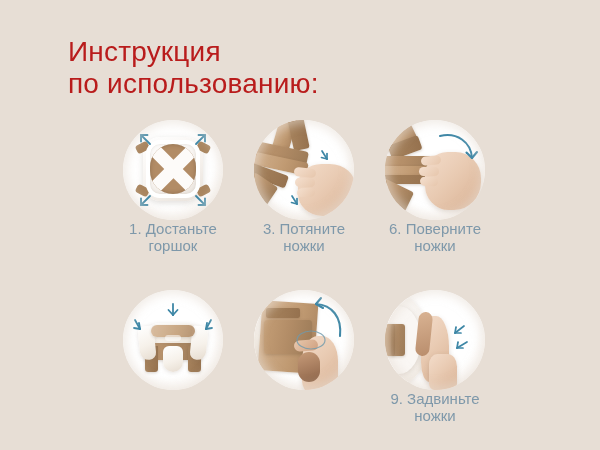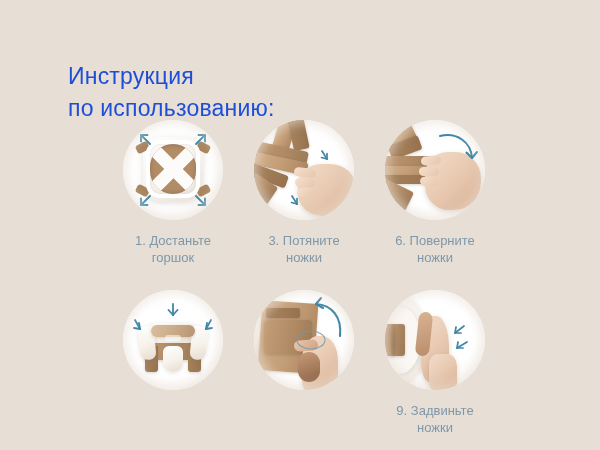--- a/index.html
+++ b/index.html
@@ -19,23 +19,23 @@
     position: relative;
     width: 600px;
     height: 450px;
     background: #e7ded5;
   }
 
   
   .title {
     position: absolute;
     left: 68px;
-    top: 60px;
-    color: #1d4ed8;
-    font-size: 23px;
+    top: 36px;
+    color: #b91c1c;
+    font-size: 28px;
     line-height: 32px;
     letter-spacing: 0.2px;
     font-weight: 400;
     white-space: pre-line;
   }
 
   
   .steps {
     position: absolute;
     left: 108px;
@@ -66,25 +66,25 @@
   .circle::after {
     content: "";
     position: absolute;
     inset: 0;
     border-radius: 50%;
     box-shadow: inset 0 0 10px 4px rgba(231,222,213,0.55);
     pointer-events: none;
   }
 
   .caption {
-    margin-top: 12px;
+    margin-top: 0;
     width: 126px;
     text-align: center;
     color: #7e98aa;
-    font-size: 13px;
+    font-size: 15px;
     line-height: 17px;
     font-weight: 400;
     white-space: pre-line;
   }
 
   
   .art { position: absolute; inset: 0; }
 
   .arrow-svg { position: absolute; inset: 0; width: 100%; height: 100%; }
 

